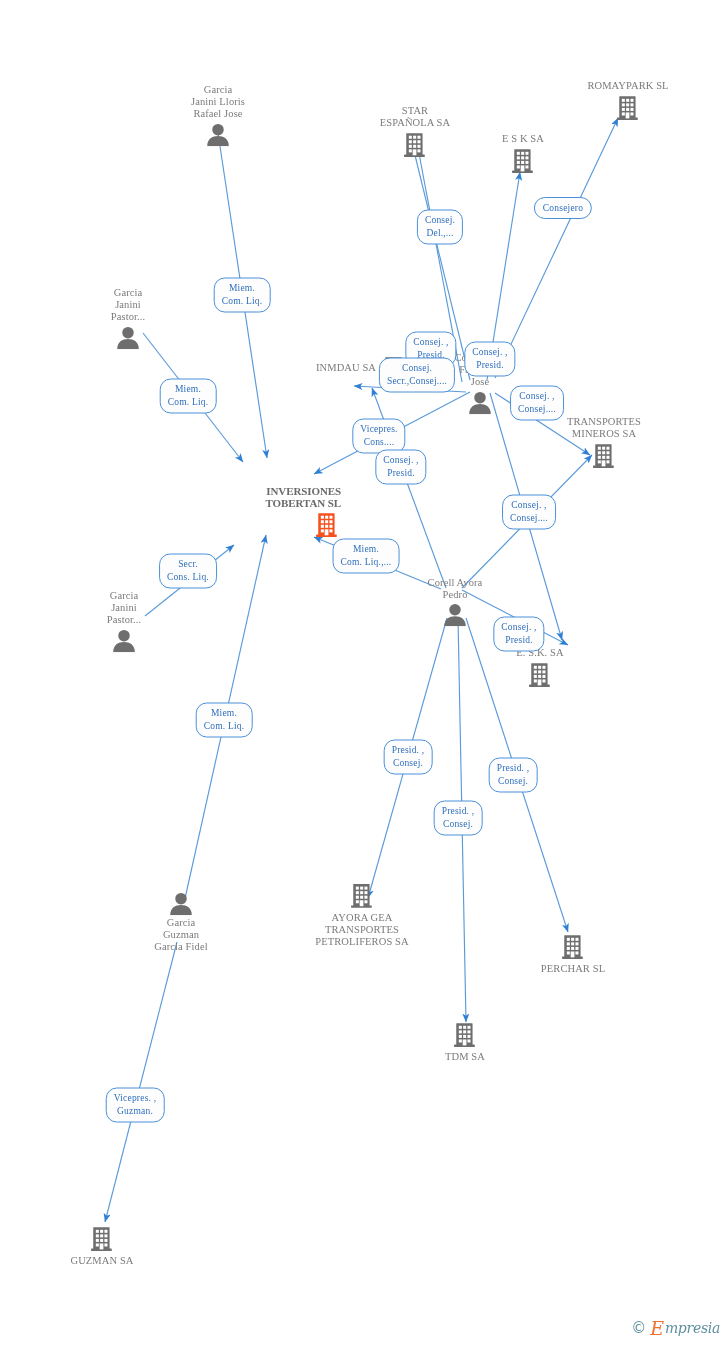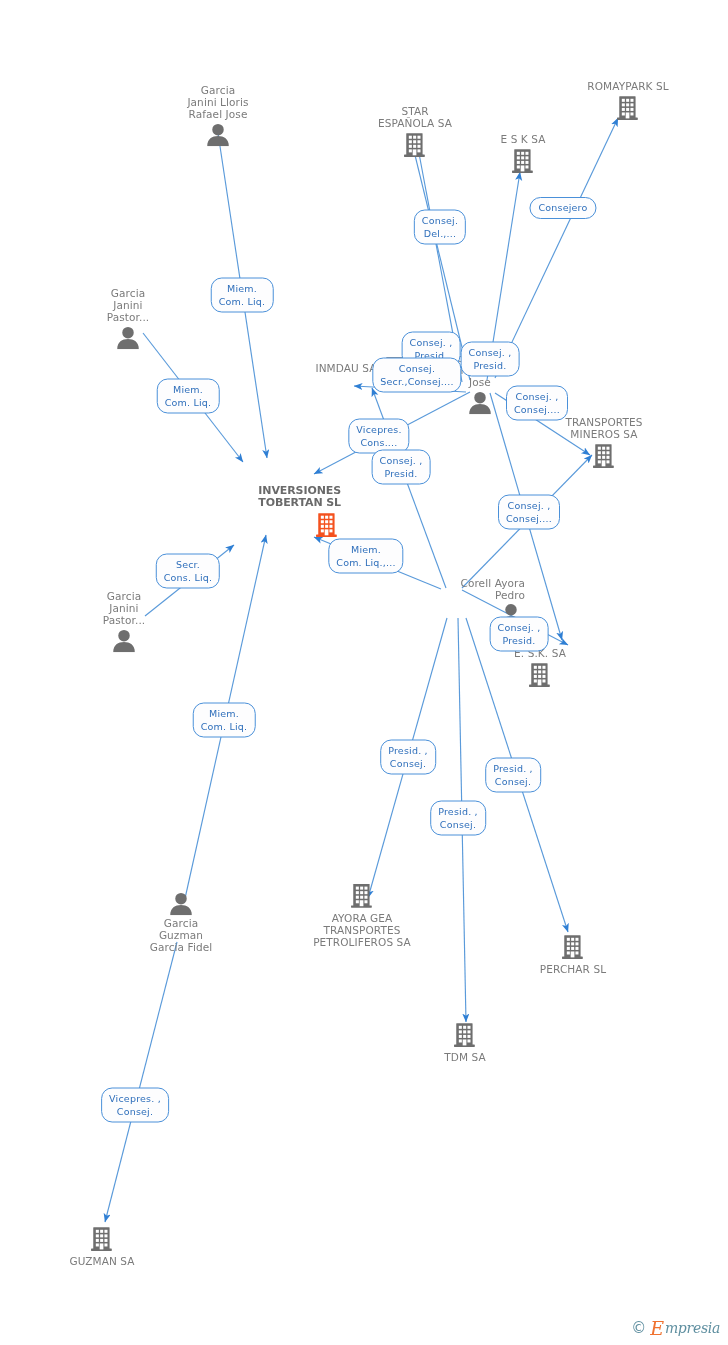--- a/index.html
+++ b/index.html
@@ -3,21 +3,21 @@
 <meta charset="utf-8">
 <style>
   html,body{margin:0;padding:0;}
   body{
     width:728px;height:1345px;
     background:#ffffff;
     font-family:"DejaVu Sans","Liberation Sans",sans-serif;
     position:relative;
     overflow:hidden;
   }
-  #graph{position:absolute;left:0;top:0;width:672px;height:1345px;}
+  #graph{position:absolute;left:0;top:0;width:672px;height:1345px;font-family:Liberation Serif, serif;}
   svg.edges{position:absolute;left:0;top:0;width:728px;height:1345px;pointer-events:none;}
 
   
   .node{position:absolute;transform:translate(-50%,-50%);text-align:center;width:140px;}
   .node .glyph{display:block;line-height:0;}
   .node .nlabel{
     font-size:10.5px;line-height:12.2px;color:#7b7b7b;
     letter-spacing:.1px;white-space:pre-line;
   }
   .node.company .nlabel{ }
@@ -264,21 +264,21 @@
         <div class="nlabel">Garcia
 Janini
 Pastor...</div>
         <span class="glyph"><svg width="28" height="22.959999999999997" viewBox="0 0 24 20" aria-hidden="true">
             <g fill="#6e6e6e">
               <circle cx="12" cy="5.6" r="5.0"></circle>
               <path d="M2.6 20 C2.6 13.6 7.0 11.2 12 11.2 C17 11.2 21.4 13.6 21.4 20 Z"></path>
             </g>
           </svg></span>
       </div>
-      <div class="node person label-above" style="left: 455px; top: 602px; text-align: right;">
+      <div class="node person label-above" style="left: 455px; top: 602px;">
         <div class="nlabel">Corell Ayora
 Pedro</div>
         <span class="glyph"><svg width="28" height="22.959999999999997" viewBox="0 0 24 20" aria-hidden="true">
             <g fill="#6e6e6e">
               <circle cx="12" cy="5.6" r="5.0"></circle>
               <path d="M2.6 20 C2.6 13.6 7.0 11.2 12 11.2 C17 11.2 21.4 13.6 21.4 20 Z"></path>
             </g>
           </svg></span>
       </div>
       <div class="node company label-above" style="left: 540px; top: 668px;">
@@ -440,21 +440,21 @@
 Presid.</div>
       <div class="rel" style="left: 224px; top: 720px;">Miem.
 Com. Liq.</div>
       <div class="rel" style="left: 408px; top: 757px;">Presid. ,
 Consej.</div>
       <div class="rel" style="left: 513px; top: 775px;">Presid. ,
 Consej.</div>
       <div class="rel" style="left: 458px; top: 818px;">Presid. ,
 Consej.</div>
       <div class="rel" style="left: 135px; top: 1105px;">Vicepres. ,
-Consej.</div>
+Guzman.</div>
     </div>
 </div>
 
 <div class="watermark">
   <span class="c">©</span>
     <span class="em">E</span>
     <span class="rest">mpresia</span>
 </div>
 
 </body></html>

